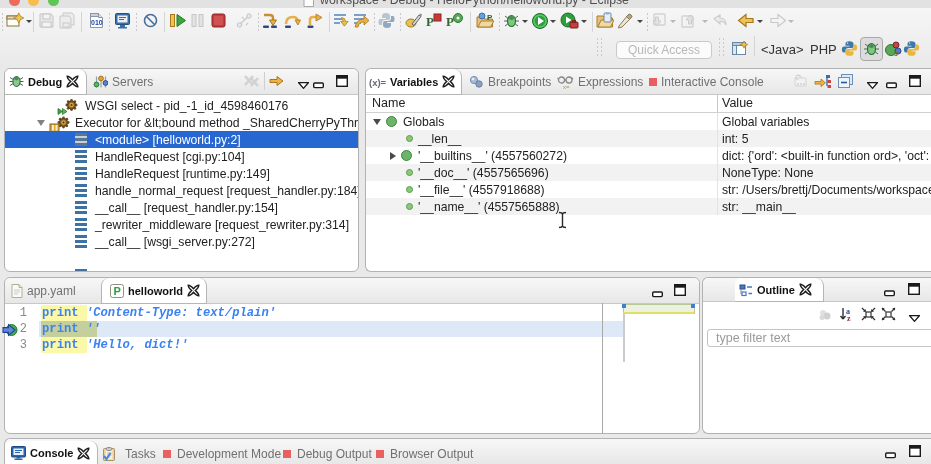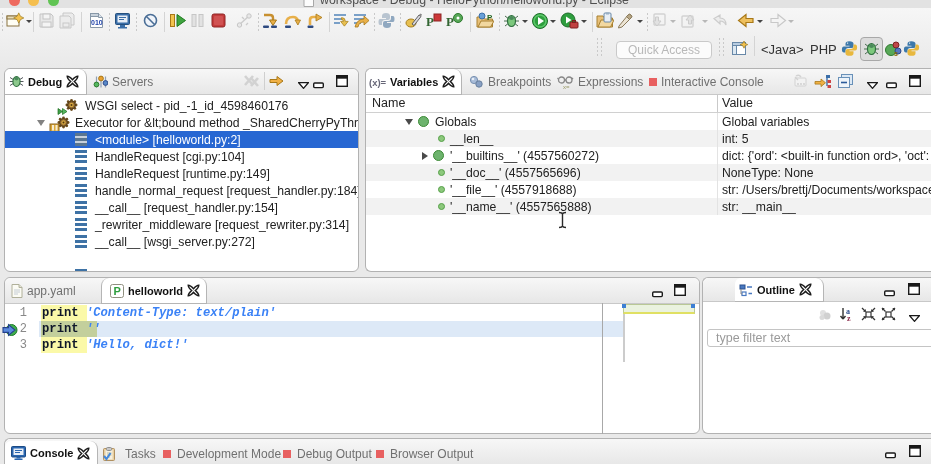--- a/index.html
+++ b/index.html
@@ -34,30 +34,30 @@
   .tab.sel.rl{border-left:1px solid #b5b5b5;border-radius:8px 8px 0 0;}
   .ticon{margin:0 4px 0 8px;display:flex;}
   .x{margin:0 5px 0 4px;display:flex;align-items:center;}
   .mm{position:absolute;display:block;}
   
   .trow{position:absolute;left:0;height:17px;width:100%;display:flex;align-items:center;font-size:12.2px;white-space:nowrap;}
   .trow>*{flex-shrink:0;} .vrow>*{flex-shrink:0;}
   .trow.sel{background:#2767d2;color:#fff;}
   .ticn{display:inline-flex;width:14px;height:14px;margin-right:4px;}
   
-  .vrow{position:absolute;left:0;right:0;height:17px;display:flex;align-items:center;font-size:12.2px;white-space:nowrap;padding-left:32px;}
+  .vrow{position:absolute;left:0;right:0;height:17px;display:flex;align-items:center;font-size:12.2px;white-space:nowrap;}
   .stripe{background:#f2f2f2;}
   .vval{position:absolute;left:356px;top:0;height:17px;display:flex;align-items:center;}
   
   #code{position:absolute;left:0;top:25px;right:0;bottom:0;font-family:"Liberation Mono",monospace;
    font-size:12.2px;font-weight:bold;}
   .cline{position:absolute;left:0;height:16px;line-height:16px;white-space:pre;}
   .lnum{position:absolute;width:22px;text-align:right;color:#888;font-weight:normal;
      font-family:"Liberation Mono",monospace;font-size:12px;height:16px;line-height:16px;}
-  .kw{color:#0f172a;}
+  .kw{color:#3b82f6;}
   .str{color:#3b82f6;font-style:italic;}
   
   .arr{display:inline-block;width:0;height:0;margin-right:5px;}
   .arr.dn{border-left:4.5px solid transparent;border-right:4.5px solid transparent;border-top:6px solid #4a4a4a;}
   .arr.rt{border-top:4.5px solid transparent;border-bottom:4.5px solid transparent;border-left:6px solid #4a4a4a;}
   .gball{display:inline-block;width:9px;height:9px;border-radius:50%;background:#6db36d;border:1px solid #3c8a36;margin-right:6px;}
   .gdot{display:inline-block;width:5px;height:5px;border-radius:50%;background:#8cc87c;border:1px solid #55a048;margin-right:5px;}
   .ticn.sf{background:repeating-linear-gradient(#3e72a5 0 3px,#fff 3px 5px);width:12px;height:13px;margin:0 8px 0 0;}
   .ticn.sfw{background:repeating-linear-gradient(#5a7691 0 3px,#c6d0dc 3px 5px);width:12px;height:13px;margin:0 8px 0 0;}
   .rsq{width:8px;height:8px;background:#e86060;margin:0 6px 0 8px;}

